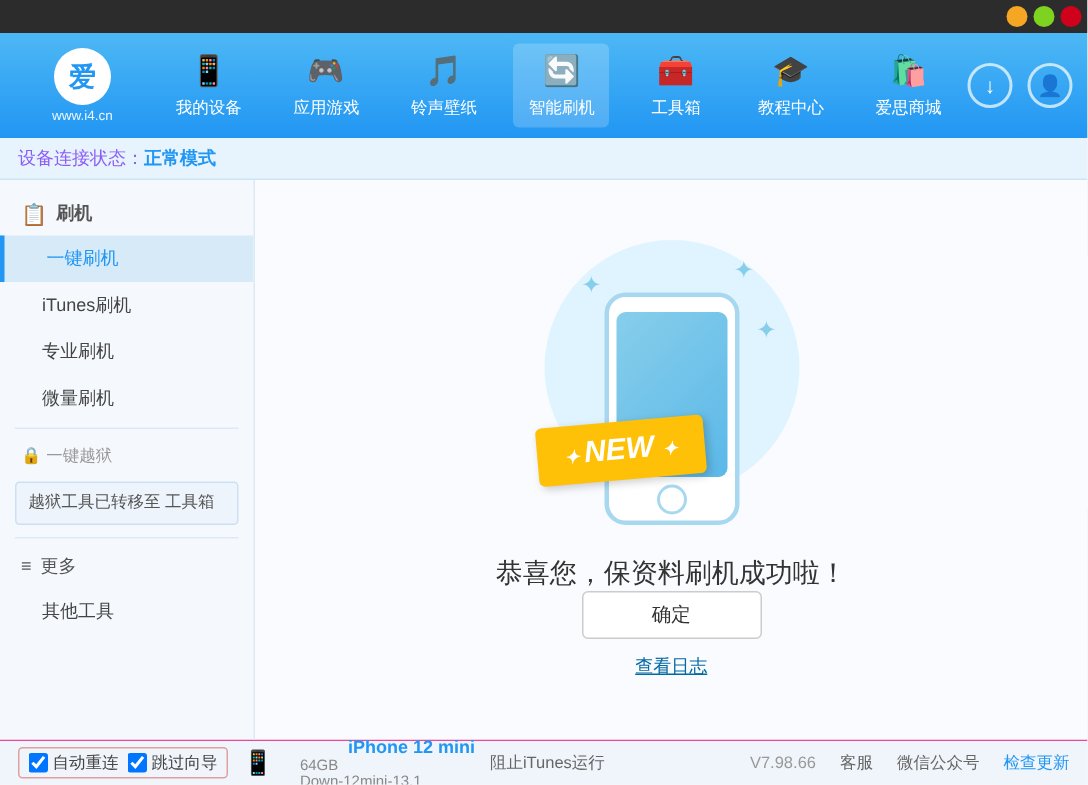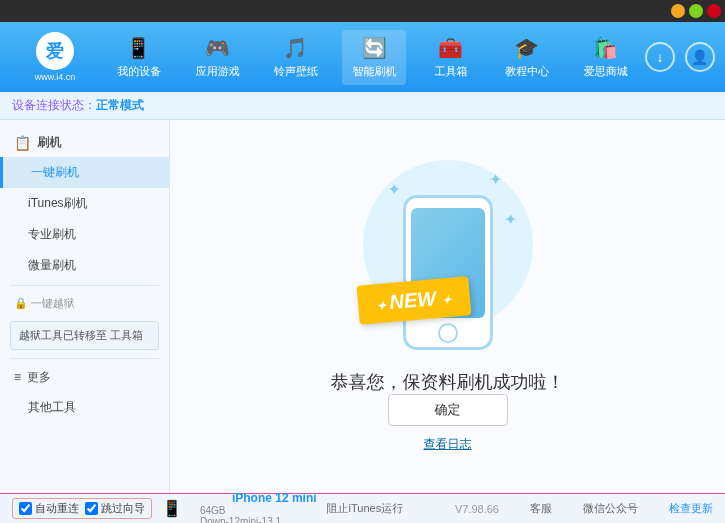--- a/index.html
+++ b/index.html
@@ -321,21 +321,20 @@
     }
     .bottom-right {
       display: flex;
       align-items: center;
       gap: 16px;
     }
     .bottom-link {
       color: #666;
       cursor: pointer;
       font-size: 11px;
-      margin-left: 15px;
     }
     .itunes-status {
       font-size: 11px;
       color: #666;
     }
   </style>
 </head>
 <body>
 
 <div class="title-bar">

